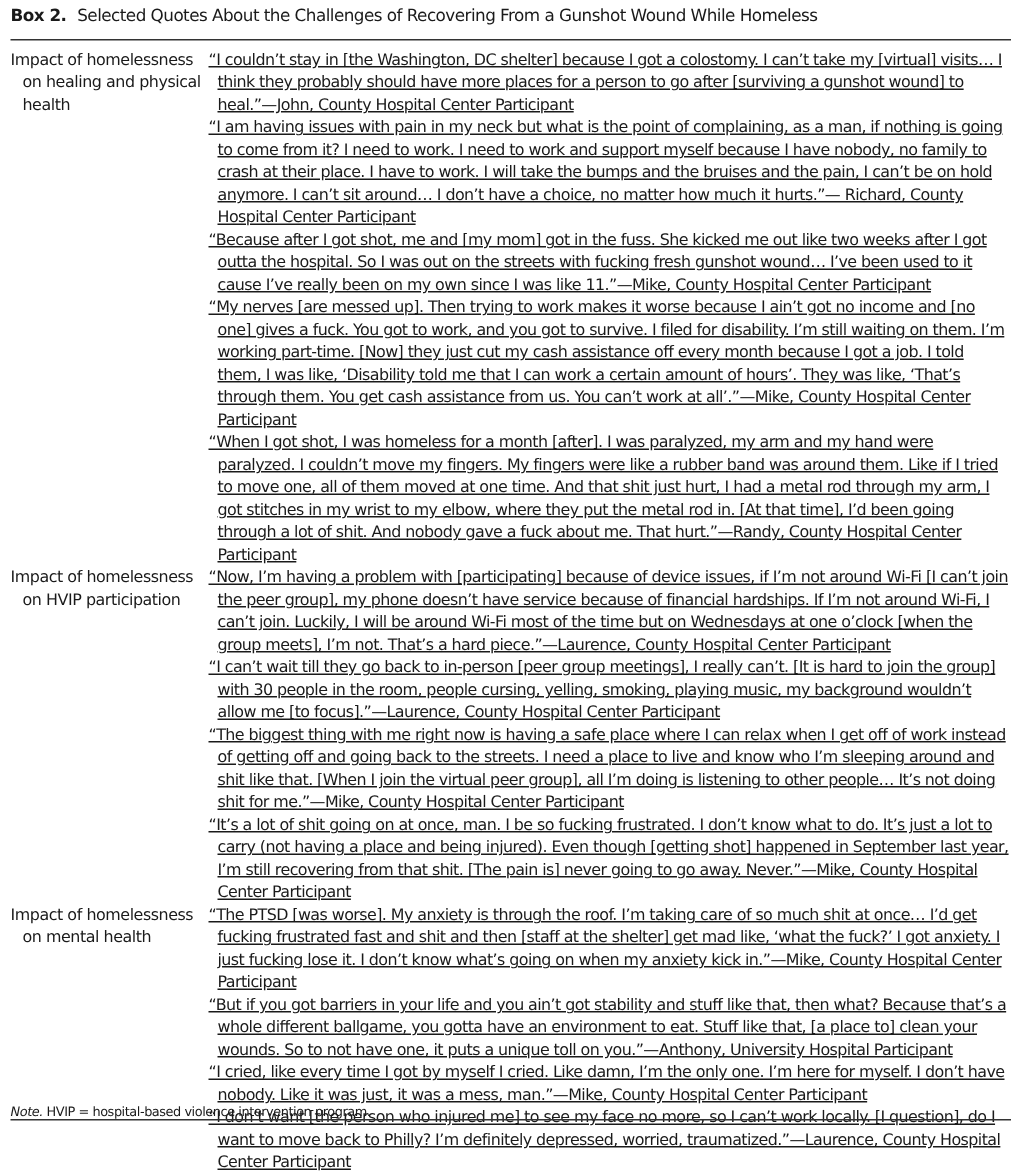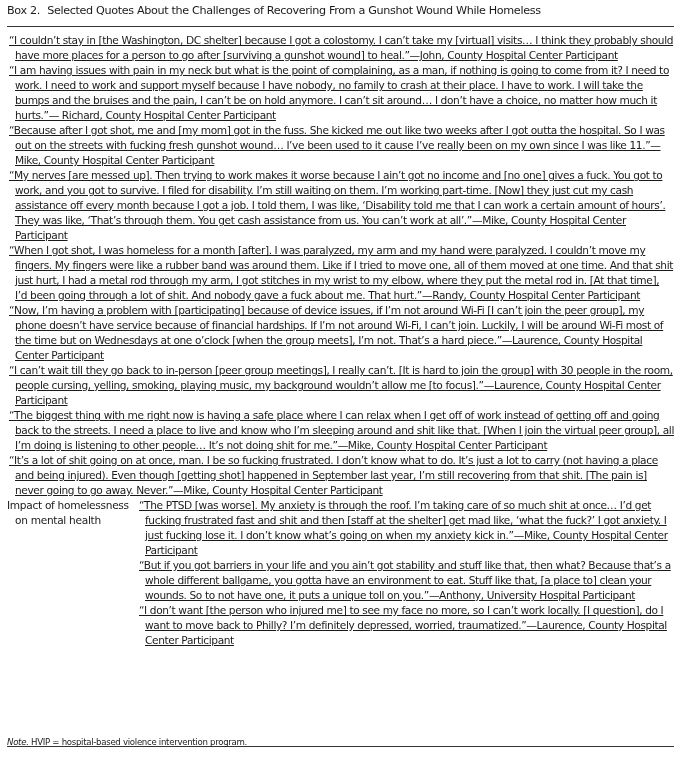--- a/index.html
+++ b/index.html
@@ -6,21 +6,21 @@
   body {
     width: 677px; height: 781px; overflow: hidden;
     font-family: "DejaVu Sans", "Liberation Sans", sans-serif;
     color: #1a1a1a;
     position: relative;
   }
   .title {
     position: absolute; left: 7px; top: 4px;
     font-size: 11.2px; letter-spacing: -0.35px; white-space: nowrap;
   }
-  .title b { font-weight: normal; margin-right: 4px; }
+  .title b { font-weight: bold; margin-right: 4px; }
   .rule { position: absolute; left: 7px; width: 667px; height: 0; border-top: 1px solid #333; }
   .rule.top { top: 26px; }
   .rule.bottom { top: 746px; }
   .box { position: absolute; left: 7px; top: 33px; width: 667px; }
   .row { display: flex; }
   .label {
     width: 130px; flex: 0 0 130px;
     font-size: 10.6px; line-height: 15px; letter-spacing: -0.3px;
     padding-left: 8px; text-indent: -8px; box-sizing: border-box;
   }
@@ -40,41 +40,44 @@
 
 <div class="title">
   <b>Box 2.</b>
   <span>Selected Quotes About the Challenges of Recovering From a Gunshot Wound While Homeless</span>
 </div>
 
 <div class="rule top"></div>
 
 <div class="box">
   <div class="row">
+    <div class="label">Impact of homelessness on healing and physical health</div>
     <div class="quotes">
       <p class="quote">“I couldn’t stay in [the Washington, DC shelter] because I got a colostomy. I can’t take my [virtual] visits… I think they probably should have more places for a person to go after [surviving a gunshot wound] to heal.”—John, County Hospital Center Participant</p>
       <p class="quote">“I am having issues with pain in my neck but what is the point of complaining, as a man, if nothing is going to come from it? I need to work. I need to work and support myself because I have nobody, no family to crash at their place. I have to work. I will take the bumps and the bruises and the pain, I can’t be on hold anymore. I can’t sit around… I don’t have a choice, no matter how much it hurts.”— Richard, County Hospital Center Participant</p>
       <p class="quote">“Because after I got shot, me and [my mom] got in the fuss. She kicked me out like two weeks after I got outta the hospital. So I was out on the streets with fucking fresh gunshot wound… I’ve been used to it cause I’ve really been on my own since I was like 11.”—Mike, County Hospital Center Participant</p>
       <p class="quote">“My nerves [are messed up]. Then trying to work makes it worse because I ain’t got no income and [no one] gives a fuck. You got to work, and you got to survive. I filed for disability. I’m still waiting on them. I’m working part-time. [Now] they just cut my cash assistance off every month because I got a job. I told them, I was like, ‘Disability told me that I can work a certain amount of hours’. They was like, ‘That’s through them. You get cash assistance from us. You can’t work at all’.”—Mike, County Hospital Center Participant</p>
       <p class="quote">“When I got shot, I was homeless for a month [after]. I was paralyzed, my arm and my hand were paralyzed. I couldn’t move my fingers. My fingers were like a rubber band was around them. Like if I tried to move one, all of them moved at one time. And that shit just hurt, I had a metal rod through my arm, I got stitches in my wrist to my elbow, where they put the metal rod in. [At that time], I’d been going through a lot of shit. And nobody gave a fuck about me. That hurt.”—Randy, County Hospital Center Participant</p>
     </div>
   </div>
   <div class="row">
+    <div class="label">Impact of homelessness on HVIP participation</div>
     <div class="quotes">
       <p class="quote">“Now, I’m having a problem with [participating] because of device issues, if I’m not around Wi-Fi [I can’t join the peer group], my phone doesn’t have service because of financial hardships. If I’m not around Wi-Fi, I can’t join. Luckily, I will be around Wi-Fi most of the time but on Wednesdays at one o’clock [when the group meets], I’m not. That’s a hard piece.”—Laurence, County Hospital Center Participant</p>
       <p class="quote">“I can’t wait till they go back to in-person [peer group meetings], I really can’t. [It is hard to join the group] with 30 people in the room, people cursing, yelling, smoking, playing music, my background wouldn’t allow me [to focus].”—Laurence, County Hospital Center Participant</p>
       <p class="quote">“The biggest thing with me right now is having a safe place where I can relax when I get off of work instead of getting off and going back to the streets. I need a place to live and know who I’m sleeping around and shit like that. [When I join the virtual peer group], all I’m doing is listening to other people… It’s not doing shit for me.”—Mike, County Hospital Center Participant</p>
       <p class="quote">“It’s a lot of shit going on at once, man. I be so fucking frustrated. I don’t know what to do. It’s just a lot to carry (not having a place and being injured). Even though [getting shot] happened in September last year, I’m still recovering from that shit. [The pain is] never going to go away. Never.”—Mike, County Hospital Center Participant</p>
     </div>
   </div>
   <div class="row">
     <div class="label">Impact of homelessness on mental health</div>
     <div class="quotes">
       <p class="quote">“The PTSD [was worse]. My anxiety is through the roof. I’m taking care of so much shit at once… I’d get fucking frustrated fast and shit and then [staff at the shelter] get mad like, ‘what the fuck?’ I got anxiety. I just fucking lose it. I don’t know what’s going on when my anxiety kick in.”—Mike, County Hospital Center Participant</p>
       <p class="quote">“But if you got barriers in your life and you ain’t got stability and stuff like that, then what? Because that’s a whole different ballgame, you gotta have an environment to eat. Stuff like that, [a place to] clean your wounds. So to not have one, it puts a unique toll on you.”—Anthony, University Hospital Participant</p>
+      <p class="quote">“I cried, like every time I got by myself I cried. Like damn, I’m the only one. I’m here for myself. I don’t have nobody. Like it was just, it was a mess, man.”—Mike, County Hospital Center Participant</p>
       <p class="quote">“I don’t want [the person who injured me] to see my face no more, so I can’t work locally. [I question], do I want to move back to Philly? I’m definitely depressed, worried, traumatized.”—Laurence, County Hospital Center Participant</p>
     </div>
   </div>
 </div>
 
 <div class="rule bottom"></div>
 
 <div class="note">
   <i>Note.</i>
   <span>HVIP = hospital-based violence intervention program.</span>

